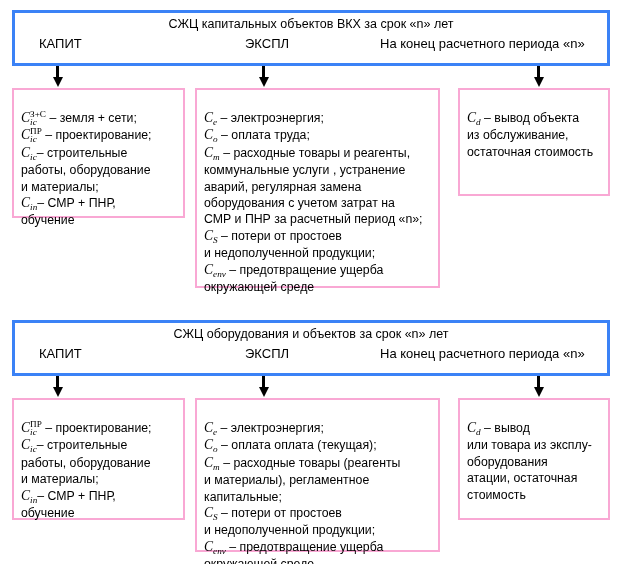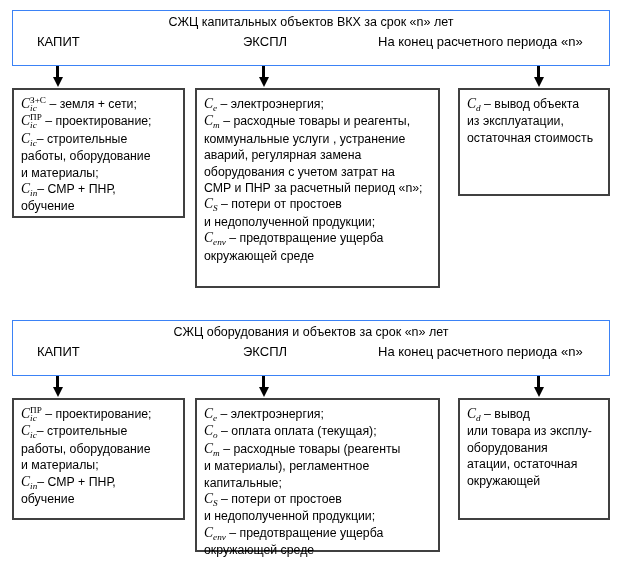--- a/index.html
+++ b/index.html
@@ -21,21 +21,21 @@
     width: 623px;
   }
   #diagram-1 { top: 0px;  height: 300px; }
   #diagram-2 { top: 310px; height: 254px; }
 
   
   .header-box {
     position: absolute;
     left: 12px;
     width: 598px;
-    border: 1px solid #3b82f6;
+    border: 3px solid #3b82f6;
     box-sizing: border-box;
     background: #fff;
   }
   .header-title {
     text-align: center;
     font-size: 12.5px;
     line-height: 15px;
     padding-top: 4px;
     white-space: nowrap;
   }
@@ -69,24 +69,24 @@
     width: 0;
     height: 0;
     border-left: 5.5px solid transparent;
     border-right: 5.5px solid transparent;
     border-top: 10px solid #000;
   }
 
   
   .content-box {
     position: absolute;
-    border: 2px solid #404040;
+    border: 2px solid #f9a8d4;
     box-sizing: border-box;
     background: #fff;
-    padding: 6px 7px 4px 7px;
+    padding: 20px 7px 4px 7px;
     font-size: 12.3px;
     line-height: 16.4px;
   }
   .content-box p {
     margin: 0;
     white-space: nowrap;
   }
 
   .var {
     font-style: italic;
@@ -139,34 +139,35 @@
        <span>– проектирование;</span></p>
     <p><span class="var">C<sub>ic</sub></span><span>–  строительные</span></p>
     <p><span>работы, оборудование</span></p>
     <p><span>и материалы;</span></p>
     <p><span class="var">C<sub>in</sub></span><span>–  СМР + ПНР,</span></p>
     <p><span>обучение</span></p>
   </div>
 
   <div class="content-box" style="left:195px; top:88px; width:245px; height:200px;">
     <p><span class="var">C<sub>e</sub></span> <span>– электроэнергия;</span></p>
+    <p><span class="var">C<sub>o</sub></span> <span>– оплата труда;</span></p>
     <p><span class="var">C<sub>m</sub></span> <span>– расходные товары и реагенты,</span></p>
     <p><span>коммунальные услуги , устранение</span></p>
     <p><span>аварий, регулярная замена</span></p>
     <p><span>оборудования с учетом затрат на</span></p>
     <p><span>СМР и ПНР за расчетный период «n»;</span></p>
     <p><span class="var">C<sub>S</sub></span> <span>– потери от простоев</span></p>
     <p><span>и недополученной продукции;</span></p>
     <p><span class="var">C<sub>env</sub></span> <span>– предотвращение ущерба</span></p>
     <p><span>окружающей среде</span></p>
   </div>
 
   <div class="content-box" style="left:458px; top:88px; width:152px; height:108px;">
     <p><span class="var">C<sub>d</sub></span> <span>– вывод объекта</span></p>
-    <p><span>из эксплуатации,</span></p>
+    <p><span>из обслуживание,</span></p>
     <p><span>остаточная стоимость</span></p>
   </div>
 </div>
 
 <div class="diagram" id="diagram-2">
 
   <div class="header-box" style="top:10px; height:56px;">
     <div class="header-title">СЖЦ оборудования и объектов за срок «n» лет</div>
     <div class="header-cols">
       <div class="header-col hc-1">КАПИТ</div>
@@ -199,15 +200,15 @@
     <p><span>и недополученной продукции;</span></p>
     <p><span class="var">C<sub>env</sub></span> <span>– предотвращение ущерба</span></p>
     <p><span>окружающей среде</span></p>
   </div>
 
   <div class="content-box" style="left:458px; top:88px; width:152px; height:122px;">
     <p><span class="var">C<sub>d</sub></span> <span>– вывод</span></p>
     <p><span>или товара из эксплу-</span></p>
     <p><span>оборудования</span></p>
     <p><span>атации, остаточная</span></p>
-    <p><span>окружающей</span></p>
+    <p><span>стоимость</span></p>
   </div>
 </div>
 
 </body></html>

